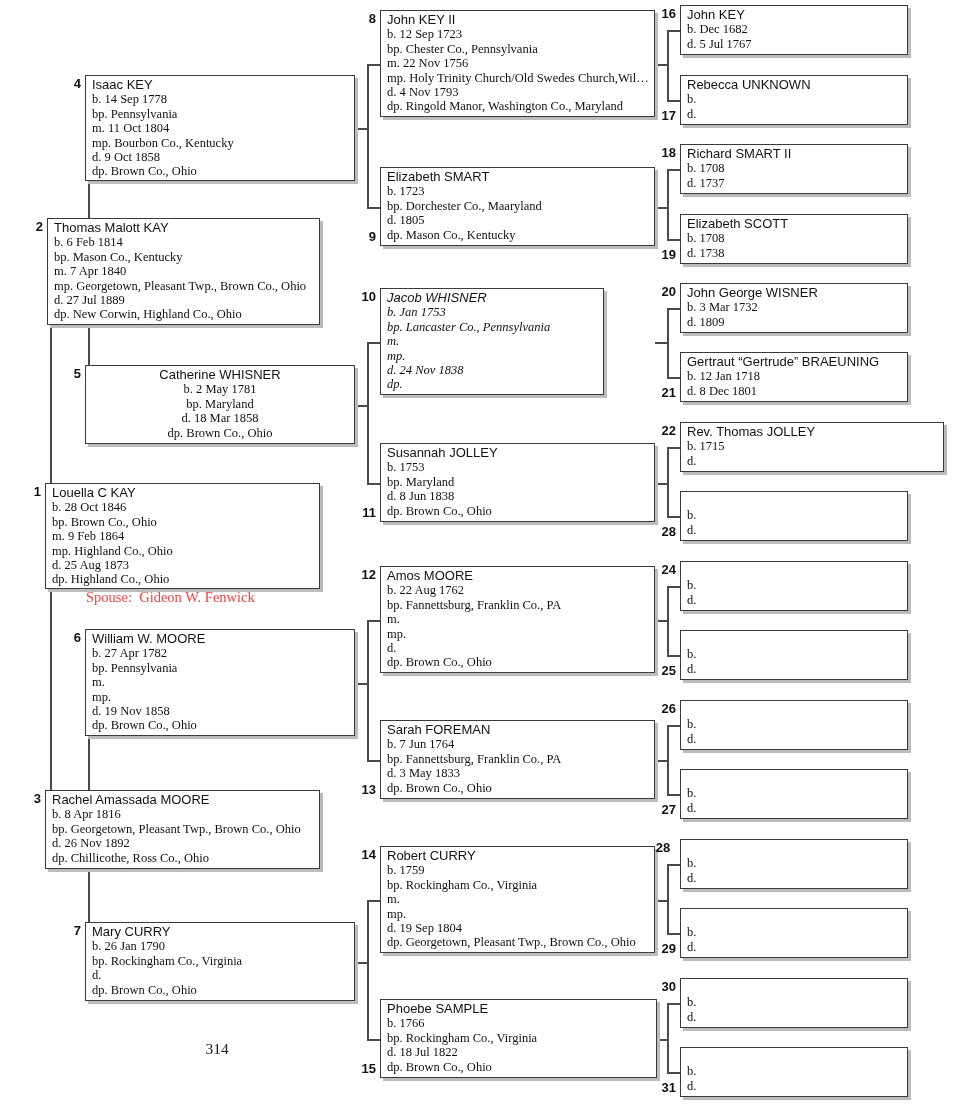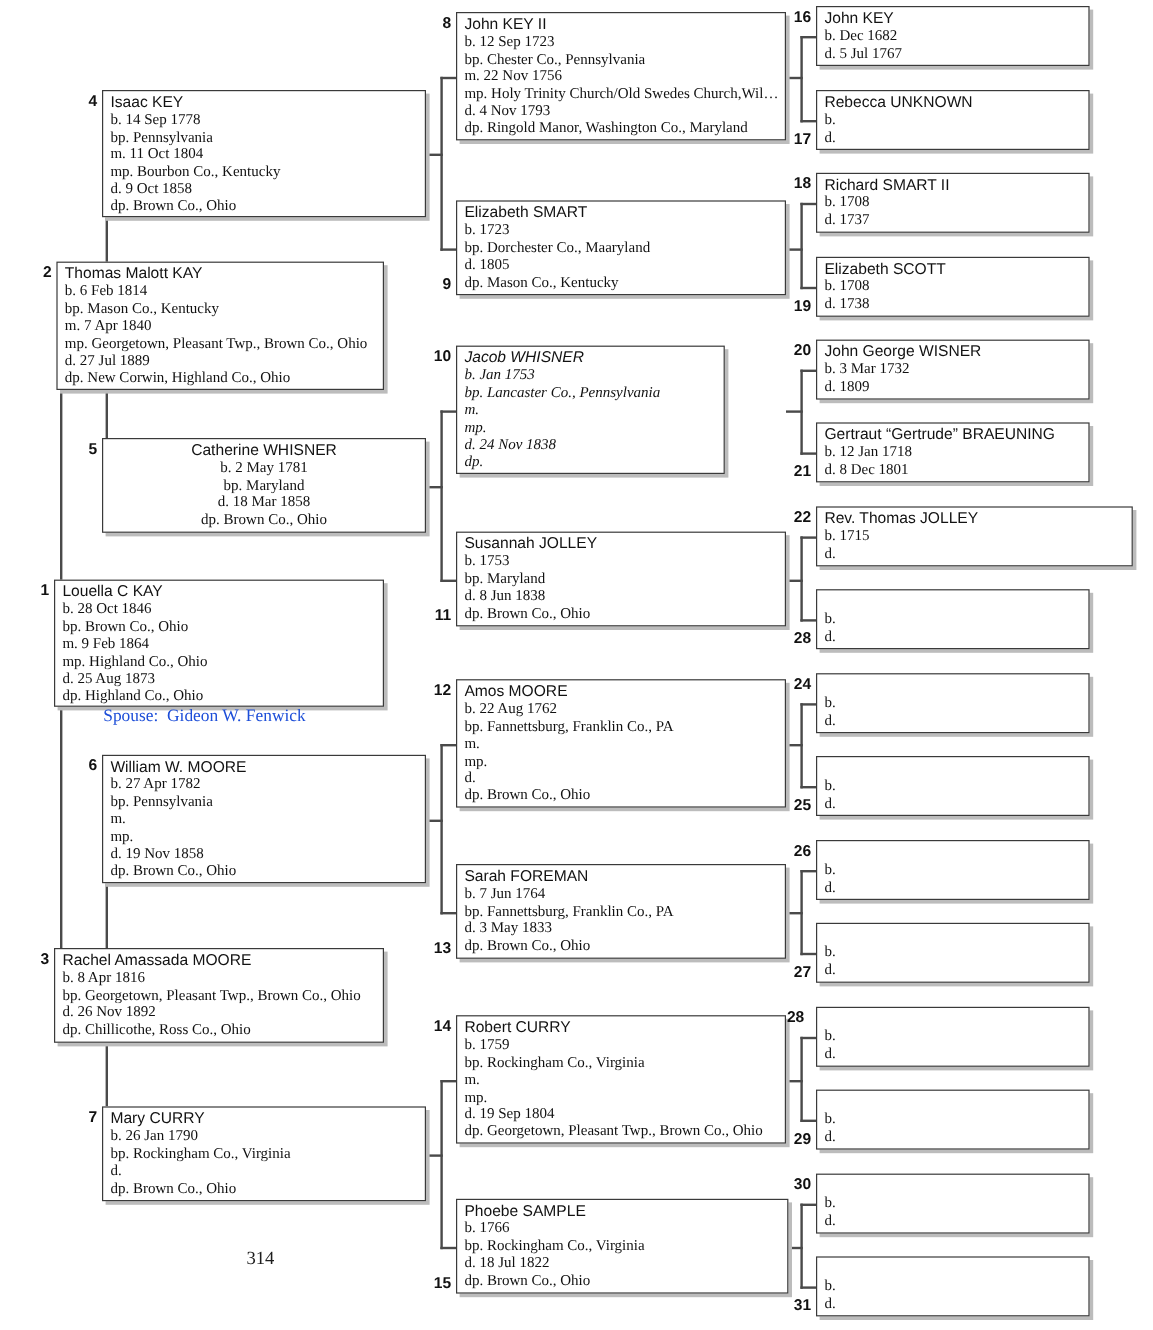--- a/index.html
+++ b/index.html
@@ -35,21 +35,21 @@
     position:absolute;
     width:26px;text-align:right;
     font-family:"Liberation Sans",sans-serif;
     font-weight:bold;font-size:13px;color:#111;
     line-height:15px;
   }
   .cline{position:absolute;background:#4a4a4a;}
   #spouse{
     position:absolute;left:86px;top:589px;
     font-family:"Liberation Serif",serif;
-    font-size:14.5px;color:#1d4ed8;
+    font-size:14.5px;color:#ef4444;
     white-space:pre;
   }
   #pagenum{
     position:absolute;left:193px;top:1040px;width:48px;
     text-align:center;
     font-family:"Liberation Serif",serif;
     font-size:15.5px;color:#1d1d1d;
   }
 </style>
 </head>

